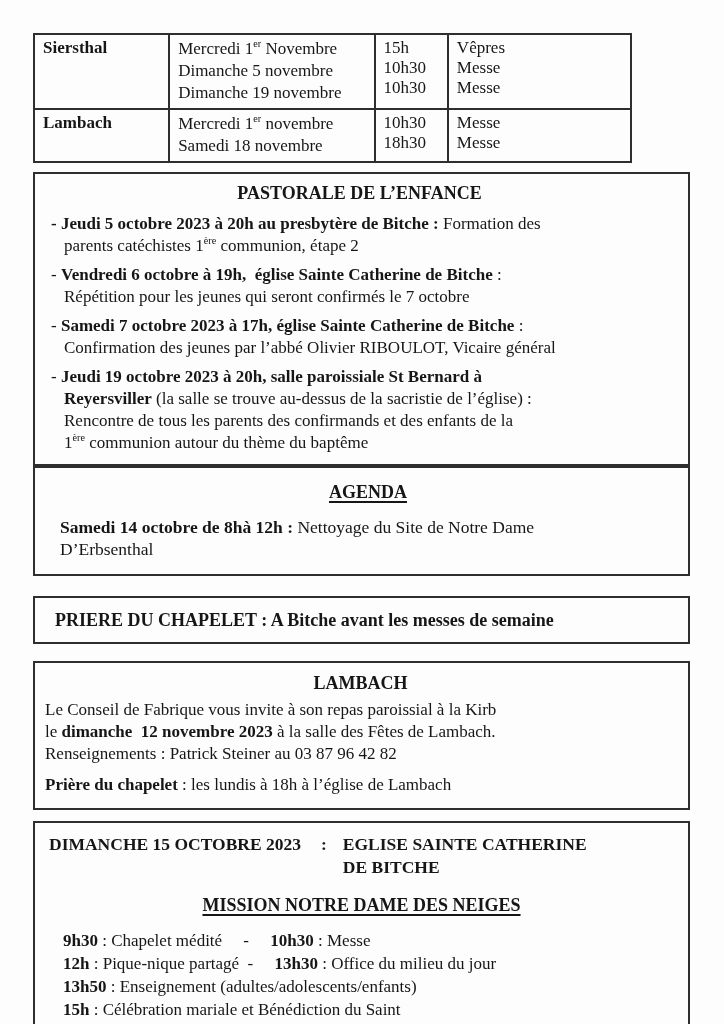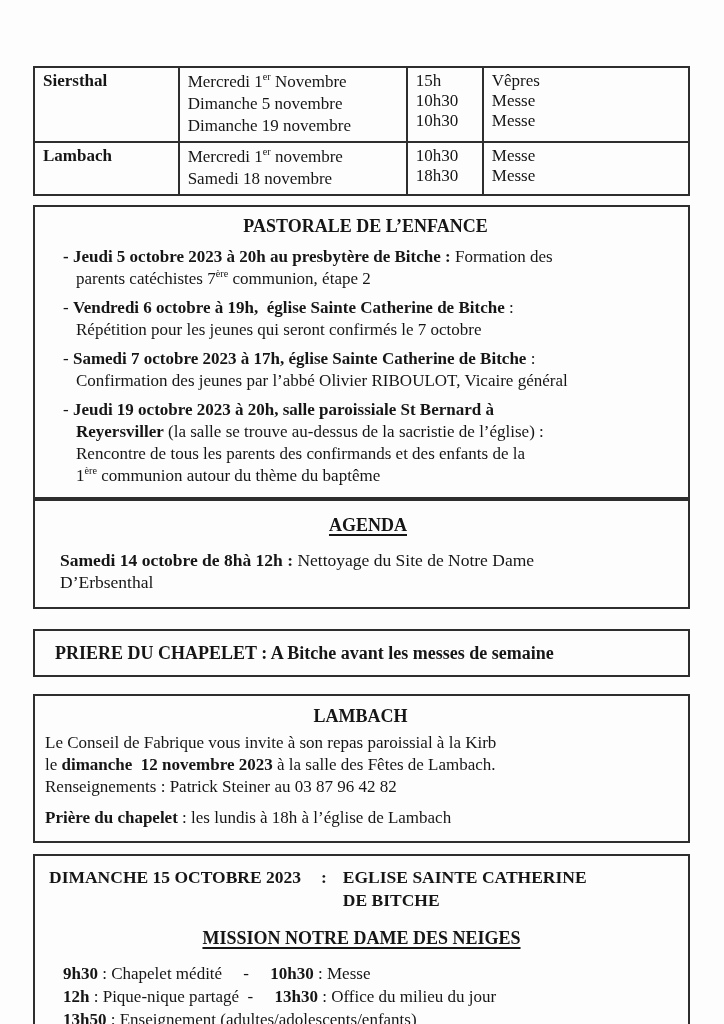--- a/index.html
+++ b/index.html
@@ -12,22 +12,22 @@
   }
   .page{
     box-sizing:border-box;
     width:724px;min-height:1024px;
     padding:33px 34px 20px 33px;
     background:#fdfdfd;
   }
   
   table.sched{
     border-collapse:collapse;
-    width:657px;
-    font-size:17px;line-height:20px;margin-top:33px;
+    width:599px;
+    font-size:17px;line-height:20px;
   }
   table.sched td{
     border:2px solid #2e2e2e;
     padding:3px 8px 4px 8px;
     vertical-align:top;
   }
   table.sched col.c1{width:145px;}
   table.sched col.c2{width:229px;}
   table.sched col.c3{width:76px;}
   table.sched col.c4{width:207px;}
@@ -45,21 +45,21 @@
     font-size:18px;
     font-weight:bold;
     line-height:24px;
   }
   .underlined{text-decoration:underline;text-decoration-thickness:2px;text-underline-offset:3px;}
   .rich{white-space:pre-wrap;font-size:17px;line-height:22px;}
   .sup-seg{vertical-align:super;font-size:0.6em;line-height:0;}
   .b-seg{font-weight:bold;}
   .u-seg{text-decoration-thickness:2px;text-underline-offset:2px;}
   
-  .pastorale{margin-top:9px;padding:7px 12px 10px 20px;}
+  .pastorale{margin-top:9px;padding:7px 12px 10px 8px;}
   .pastorale .center-title{margin-bottom:8px;}
   .bullet{
     padding-left:21px;
     text-indent:-13px;
     margin-bottom:7px;
   }
   .bullet:last-child{margin-bottom:0;}
   
   .agenda{padding:12px 12px 14px 25px;}
   .agenda .center-title{margin-bottom:12px;}
@@ -129,21 +129,21 @@
         <td>
           <div>Messe</div>
           <div>Messe</div>
         </td>
       </tr>
     </tbody>
   </table>
 
   <section class="box pastorale">
     <h2 class="center-title">PASTORALE DE L’ENFANCE</h2>
-    <div class="rich bullet"><span class="b-seg">- </span><span class="b-seg u-seg">Jeudi 5 octobre</span><span class="b-seg"> 2023 à 20h au presbytère de Bitche : </span><span>Formation des</span><br><span>parents catéchistes 7</span><span class="sup-seg">ère</span><span> communion, étape 2</span></div>
+    <div class="rich bullet"><span class="b-seg">- </span><span class="b-seg u-seg">Jeudi 5 octobre</span><span class="b-seg"> 2023 à 20h au presbytère de Bitche : </span><span>Formation des</span><br><span>parents catéchistes 1</span><span class="sup-seg">ère</span><span> communion, étape 2</span></div>
     <div class="rich bullet"><span>- </span><span class="b-seg u-seg">Vendredi 6 octobre</span><span class="b-seg"> à 19h,  église Sainte Catherine de Bitche</span><span> :</span><br><span>Répétition pour les jeunes qui seront confirmés le 7 octobre</span></div>
     <div class="rich bullet"><span>- </span><span class="b-seg u-seg">Samedi 7 octobre</span><span class="b-seg"> 2023 à 17h, église Sainte Catherine de Bitche</span><span> :</span><br><span>Confirmation des jeunes par l’abbé Olivier RIBOULOT, Vicaire général</span></div>
     <div class="rich bullet"><span>- </span><span class="b-seg u-seg">Jeudi 19 octobre</span><span class="b-seg"> 2023 à 20h, salle paroissiale St Bernard à</span><br><span class="b-seg">Reyersviller</span><span> (la salle se trouve au-dessus de la sacristie de l’église) :</span><br><span>Rencontre de tous les parents des confirmands et des enfants de la</span><br><span>1</span><span class="sup-seg">ère</span><span> communion autour du thème du baptême</span></div>
   </section>
 
   <section class="box agenda">
     <h2 class="center-title underlined">AGENDA</h2>
     <div class="rich agenda-body"><span class="b-seg u-seg">Samedi 14 octobre</span><span class="b-seg"> de 8hà 12h : </span><span>Nettoyage du Site de Notre Dame</span><br><span>D’Erbsenthal</span></div>
   </section>
 

